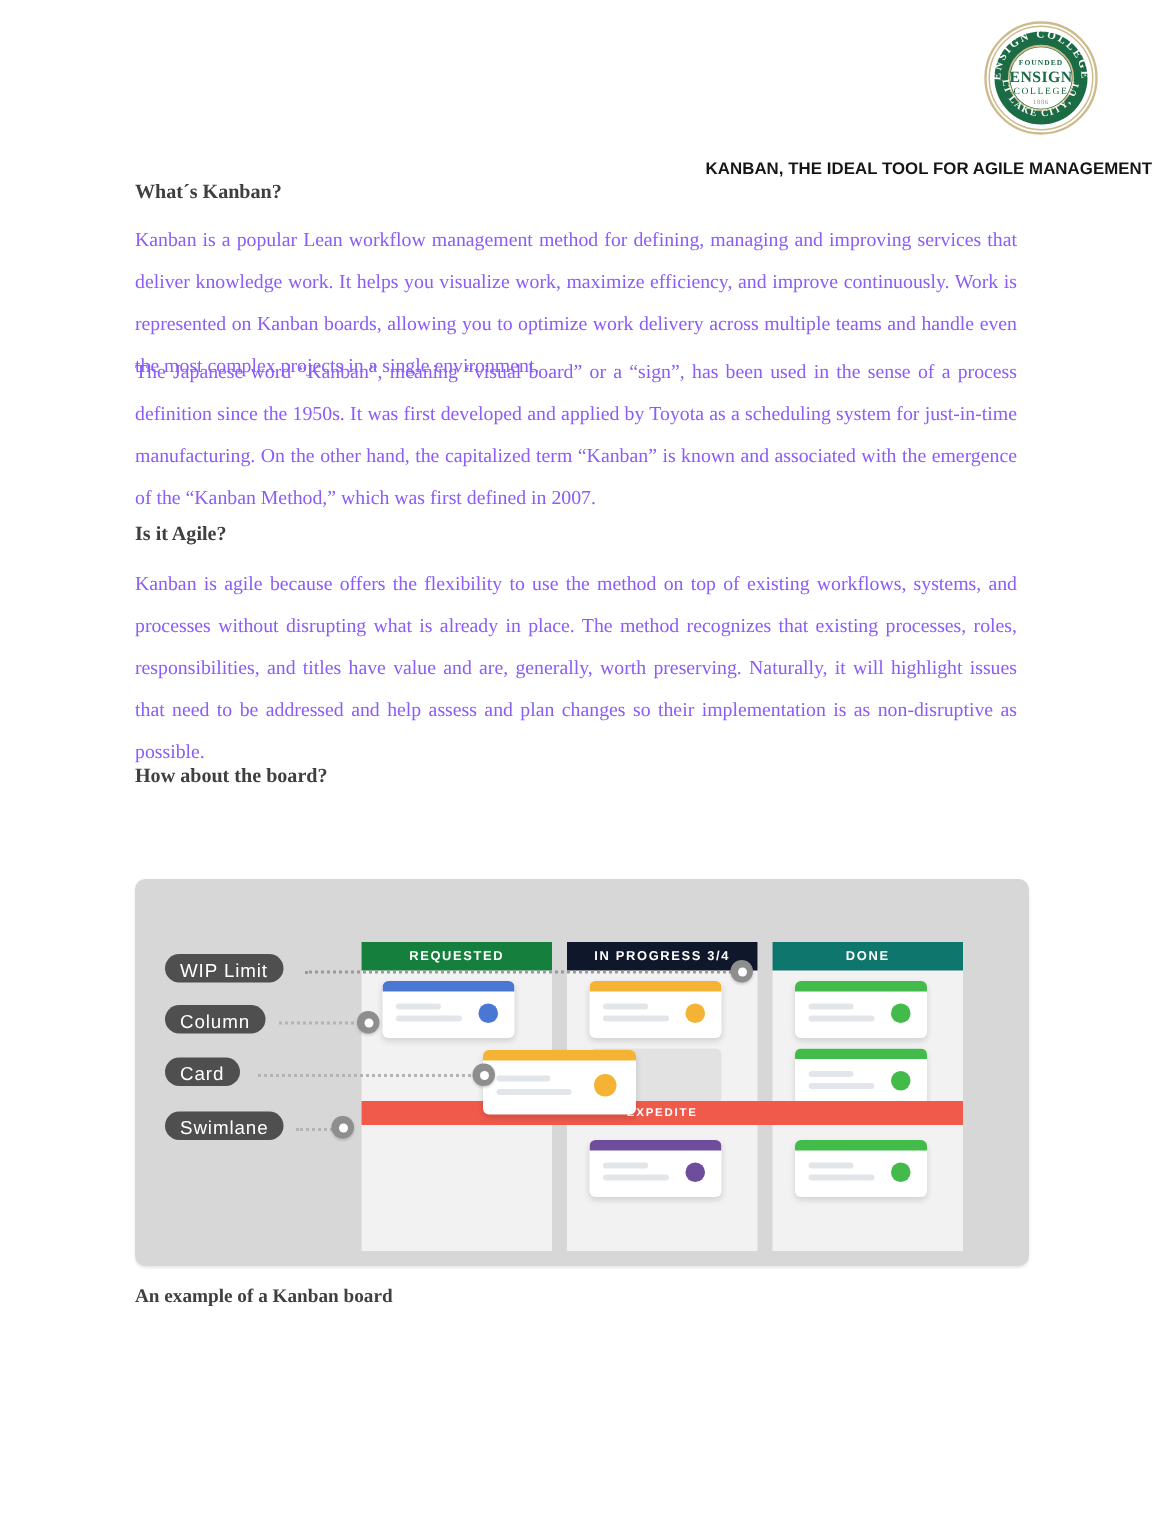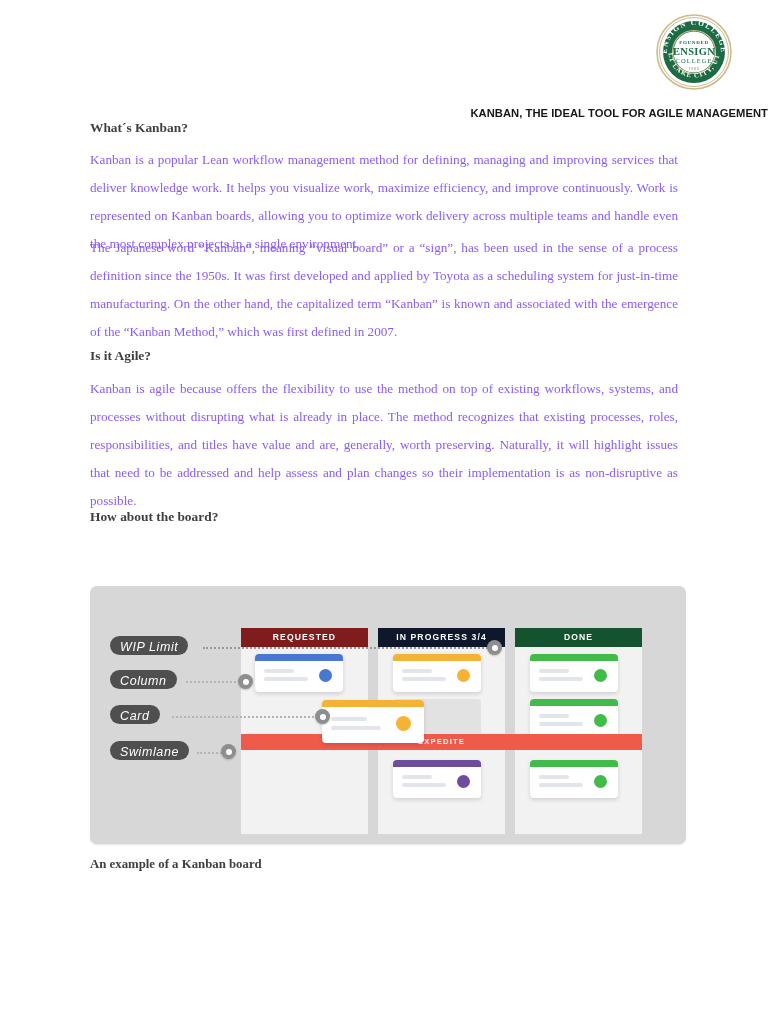--- a/index.html
+++ b/index.html
@@ -144,23 +144,23 @@
     height: 19px;
     line-height: 19px;
     text-align: center;
     font-family: "Liberation Sans", sans-serif;
     font-size: 8.6px;
     font-weight: bold;
     letter-spacing: 1.1px;
     color: #ffffff;
     z-index: 3;
   }
-  #head-requested  { left: 151px; top: 42px; background: #7f1d1d; }
+  #head-requested  { left: 151px; top: 42px; background: #15803d; }
   #head-inprogress { left: 288px; top: 42px; background: #0f172a; }
-  #head-done       { left: 425px; top: 42px; background: #14532d; }
+  #head-done       { left: 425px; top: 42px; background: #0f766e; }
 
   
   .wip-line {
     position: absolute;
     left: 113px;
     top: 61px;
     width: 293px;
     height: 0;
     border-top: 2px dotted #9a9a9a;
     z-index: 4;
@@ -248,21 +248,20 @@
     line-height: 22px;
     padding: 0 10px;
     background: #4f4f4f;
     color: #ffffff;
     border-radius: 11px;
     font-family: "Liberation Sans", sans-serif;
     font-size: 12.5px;
     letter-spacing: 0.6px;
     white-space: nowrap;
     z-index: 7;
-    font-style: italic;
   }
   #pill-wip      { left: 20px; top: 50px; }
   #pill-column   { left: 20px; top: 84px; }
   #pill-card     { left: 20px; top: 119px; }
   #pill-swimlane { left: 20px; top: 155px; }
 
   .leader {
     position: absolute;
     height: 0;
     border-top: 2px dotted #b4b4b4;

